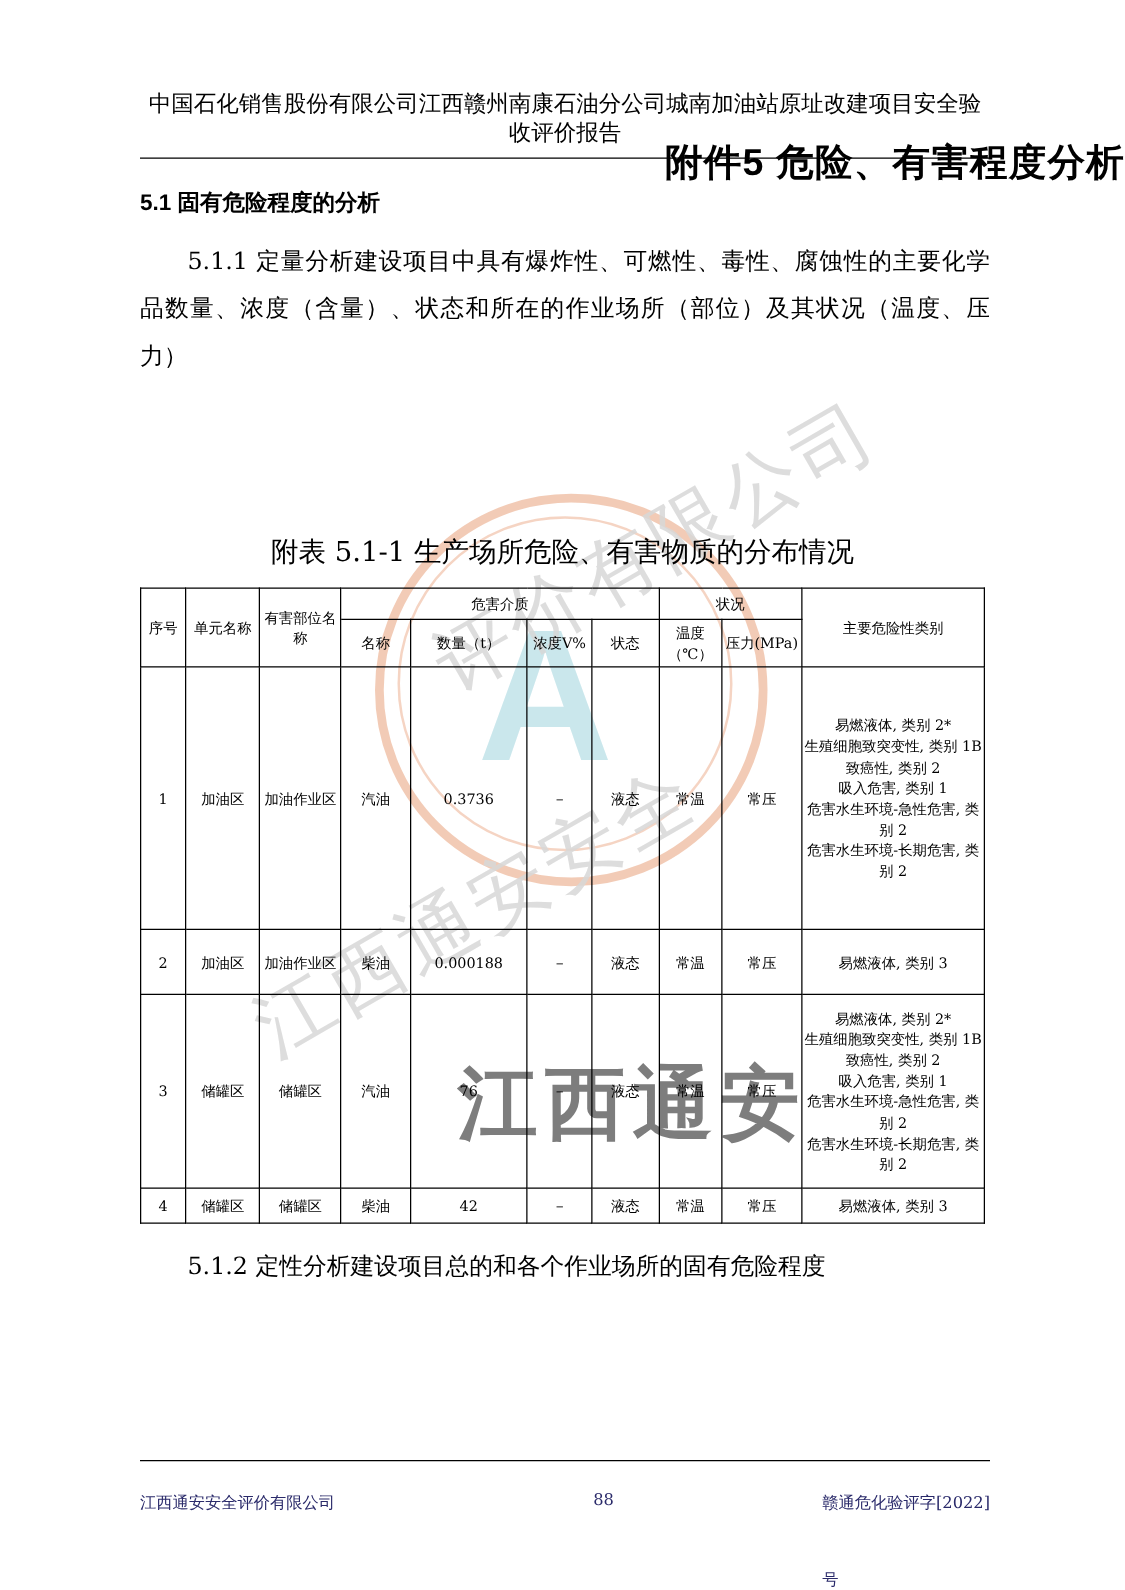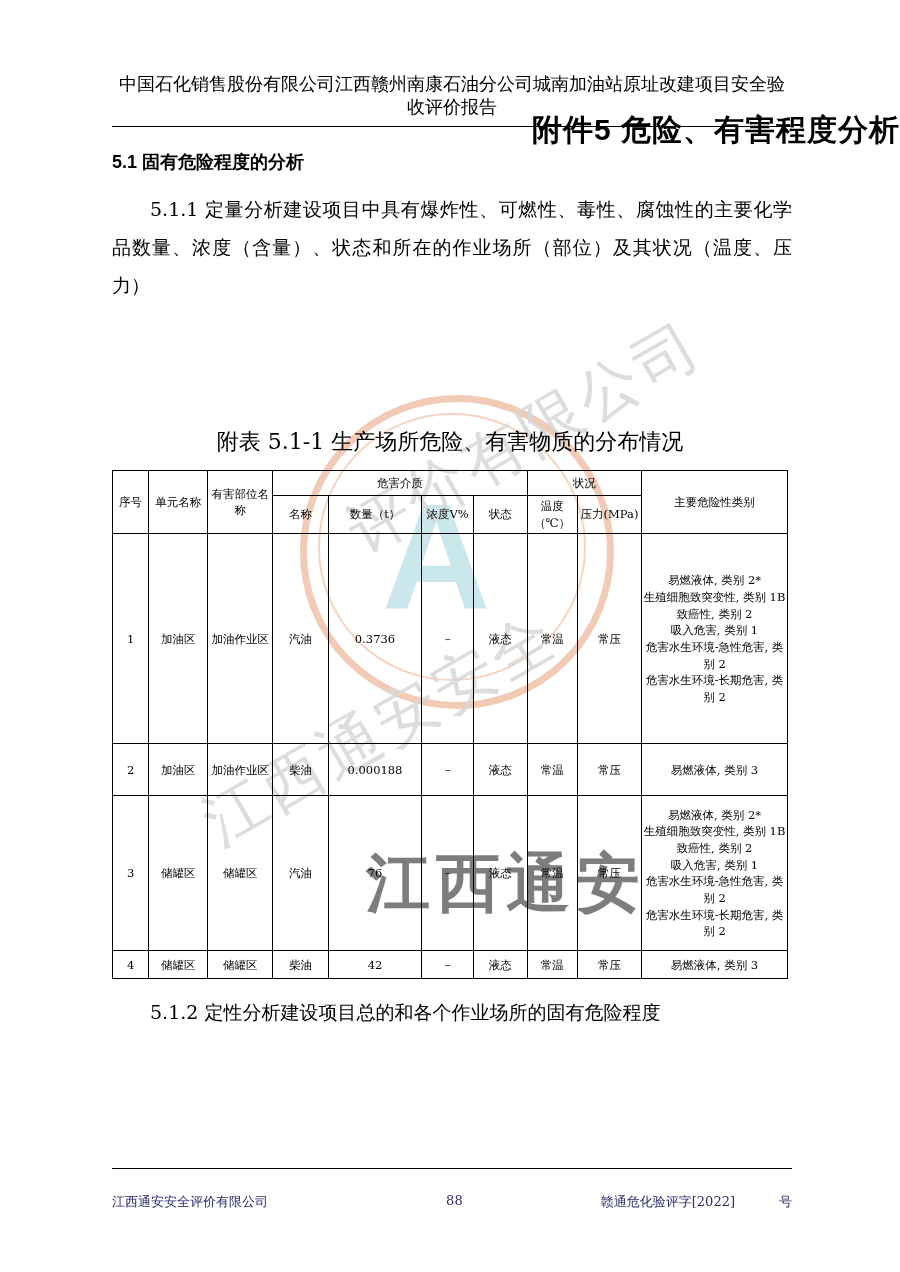--- a/index.html
+++ b/index.html
@@ -179,21 +179,21 @@
     top: 1168px;
     width: 680px;
     border-top: 1px solid #000;
     padding-top: 24px;
     font-size: 13px;
     color: #2a2a6a;
     display: flex;
     justify-content: space-between;
   }
   .footer .mid { margin-left: 40px; }
-  .footer .right { display: flex; gap: 44px; }
+  .footer .right { display: flex; gap: 44px; flex-direction: column; }
 </style>
 </head>
 <body>
 
 <div class="page">
 
   <div class="wm wm-ring"></div>
   <div class="wm wm-ring2"></div>
   <div class="wm wm-a">A</div>
   <div class="wm wm-diag">

